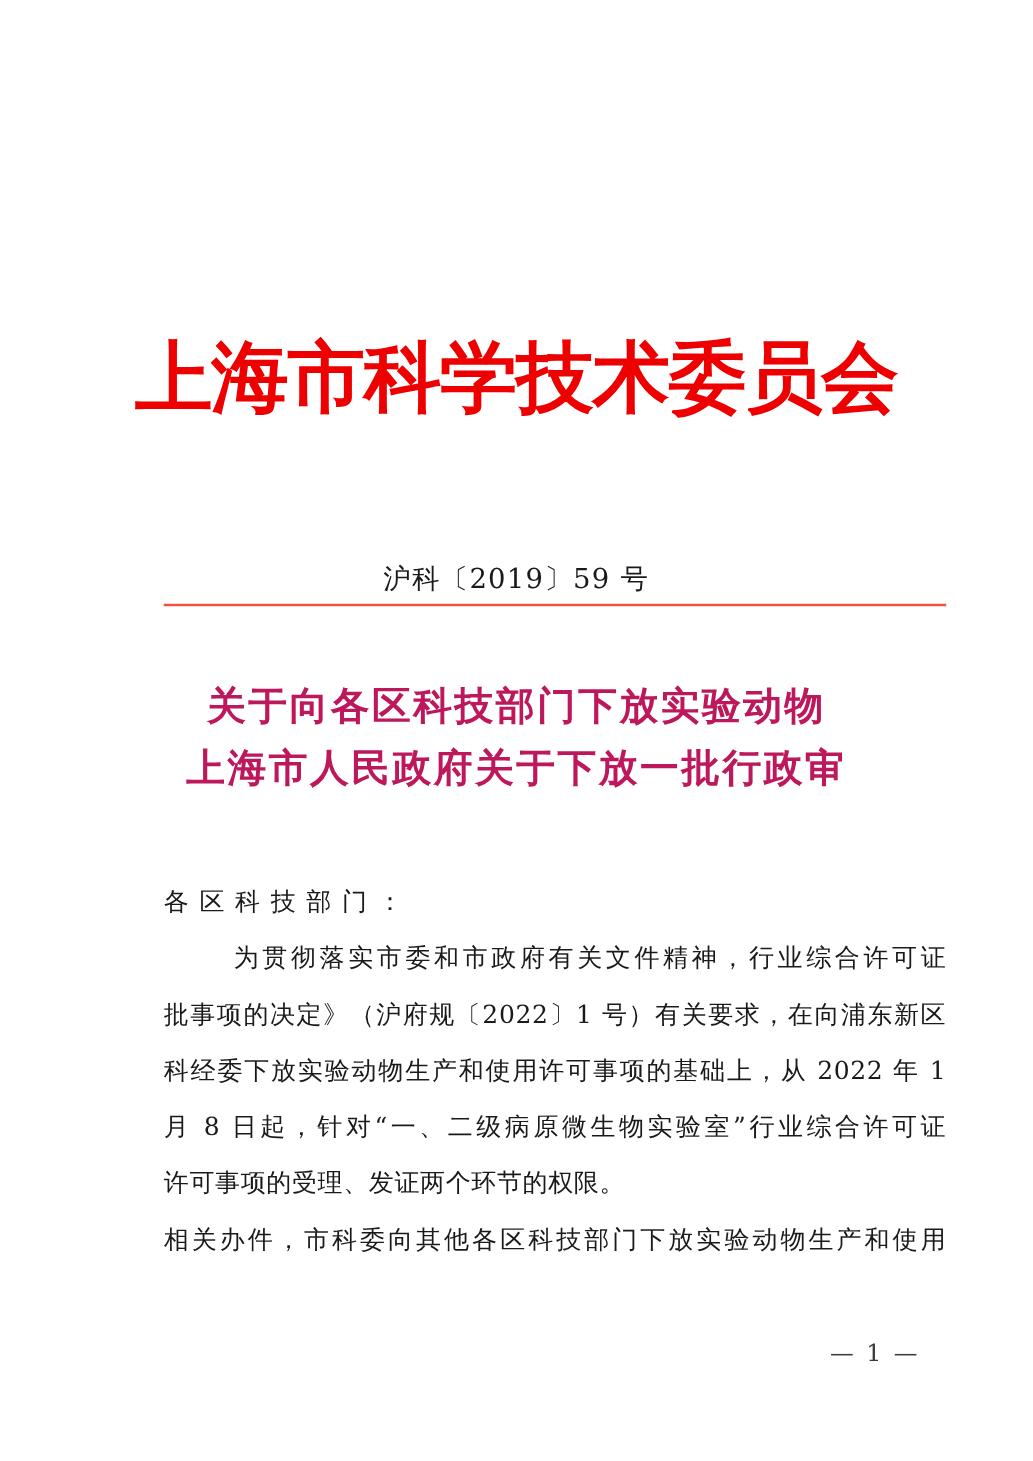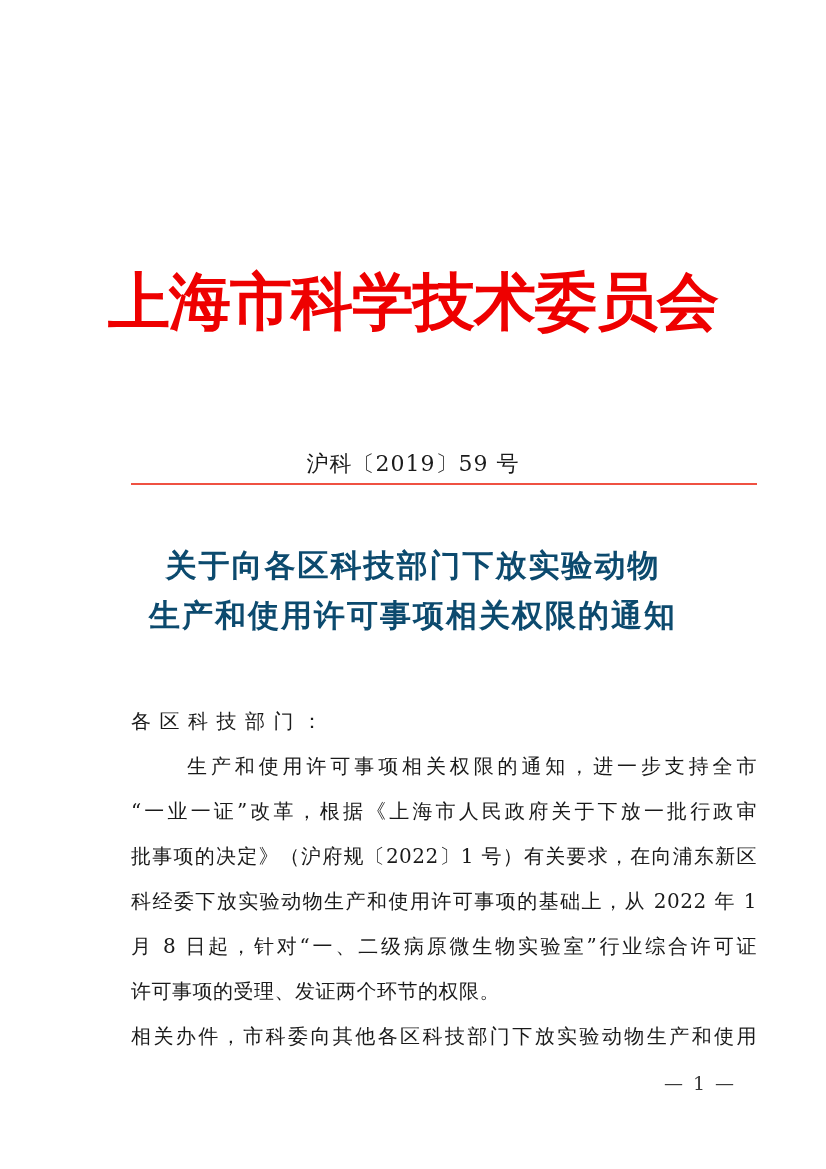--- a/index.html
+++ b/index.html
@@ -53,21 +53,21 @@
   .doc-title {
     position: absolute;
     top: 540px;
     left: 0;
     right: 0;
     text-align: center;
     font-size: 31px;
     line-height: 50px;
     font-weight: 700;
     letter-spacing: 2px;
-    color: #0c4a6e;
+    color: #be185d;
   }
   .doc-body {
     position: absolute;
     top: 699px;
     left: 101px;
     width: 626px;
     font-size: 20px;
     line-height: 45px;
     color: #1a1a1a;
   }
@@ -105,27 +105,26 @@
 <div class="page">
 
   <h1 class="agency-title">上海市科学技术委员会</h1>
 
   <div class="doc-number">沪科〔2019〕59 号</div>
 
   <div class="header-divider"></div>
 
   <div class="doc-title">
     <div>关于向各区科技部门下放实验动物</div>
-    <div>生产和使用许可事项相关权限的通知</div>
+    <div>上海市人民政府关于下放一批行政审</div>
   </div>
 
   <div class="doc-body">
     <div class="salutation">各区科技部门：</div>
-    <div class="body-line indent">生产和使用许可事项相关权限的通知，进一步支持全市</div>
-    <div class="body-line">“一业一证”改革，根据《上海市人民政府关于下放一批行政审</div>
+    <div class="body-line indent">为贯彻落实市委和市政府有关文件精神，行业综合许可证</div>
     <div class="body-line">批事项的决定》（沪府规〔2022〕1 号）有关要求，在向浦东新区</div>
     <div class="body-line">科经委下放实验动物生产和使用许可事项的基础上，从 2022 年 1</div>
     <div class="body-line">月 8 日起，针对“一、二级病原微生物实验室”行业综合许可证</div>
     <div class="body-line last">许可事项的受理、发证两个环节的权限。</div>
     <div class="body-line">相关办件，市科委向其他各区科技部门下放实验动物生产和使用</div>
   </div>
 
   <div class="page-number">— 1 —</div>
 
 </div>

